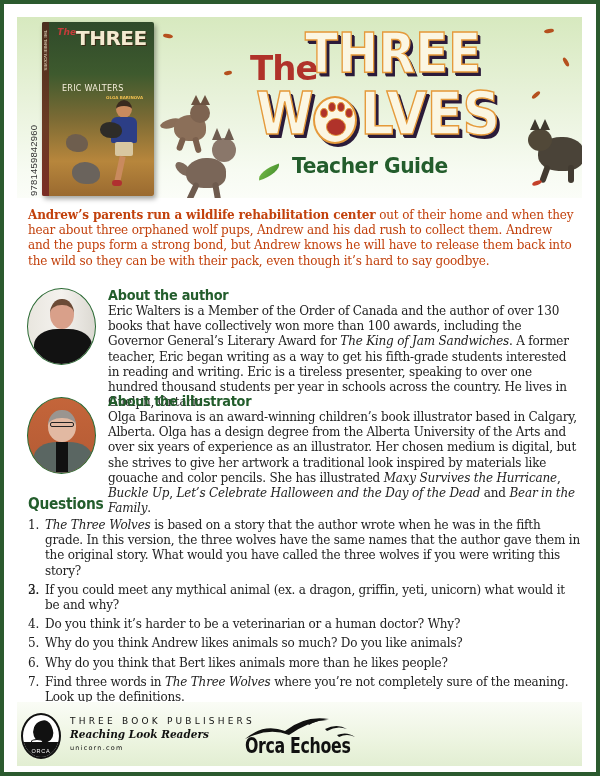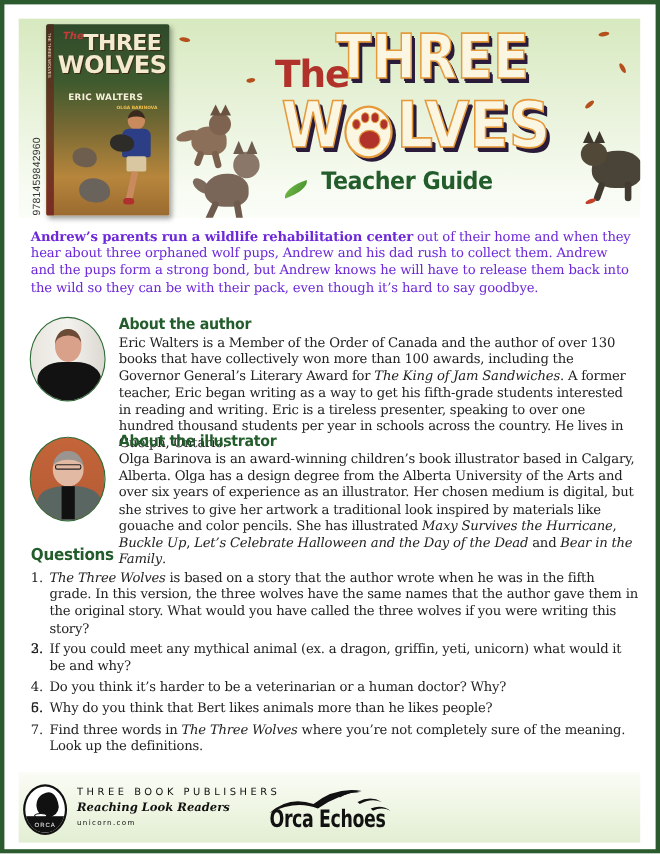--- a/index.html
+++ b/index.html
@@ -16,21 +16,21 @@
   
   .book-cover { position: absolute; left: 42px; top: 22px; width: 112px; height: 174px; border-radius: 2px;
     background: linear-gradient(180deg, #2f4a2a 0%, #3e5a2e 30%, #7a6a34 55%, #b7863c 80%, #9a6a30 100%);
     box-shadow: 2px 3px 5px rgba(0,0,0,0.35); overflow: hidden; }
   .book-spine { position: absolute; left: 0; top: 0; width: 7px; height: 100%; background: linear-gradient(180deg,#4a2e1e,#6b3b23 60%, #7a2c24); }
   .book-spine-text { position:absolute; left: 1px; top: 8px; writing-mode: vertical-rl; font-family:"Liberation Sans",sans-serif; font-size:4px; color:#e8dcc0; }
   .book-title { position: absolute; left: 10px; top: 6px; width: 100px; text-align: center; font-family: "DejaVu Sans", sans-serif; font-weight: bold; line-height: 1; }
   .book-the { color: #c43c3a; font-size: 9px; font-style: italic; vertical-align: 10px; }
   .book-three { color: #f4ead0; font-size: 20px; letter-spacing: -0.5px; text-shadow: 1px 1px 0 #3a2a15; }
   .book-wolves { display:block; color: #f4ead0; font-size: 22px; letter-spacing: -0.5px; text-shadow: 1px 1px 0 #3a2a15; margin-top: 1px; }
-  .book-author { position: absolute; left: 20px; top: 62px; font-family: "DejaVu Sans", sans-serif; font-weight: bold; font-size: 8px; color: #f6efdc; letter-spacing: 0.3px; }
+  .book-author { position: absolute; left: 20px; top: 62px; font-family: "DejaVu Sans", sans-serif; font-weight: normal; font-size: 8px; color: #f6efdc; letter-spacing: 0.3px; }
   .book-illus { position: absolute; left: 64px; top: 73px; font-family: "DejaVu Sans", sans-serif; font-weight: bold; font-size: 4px; color: #f0c050; }
   .book-boy { position: absolute; left: 66px; top: 78px; width: 30px; height: 92px; }
   .boy-head { position:absolute; left: 8px; top: 0; width: 16px; height: 18px; border-radius: 50%; background: #c98a5e; border-top: 6px solid #3a2a1e; }
   .boy-body { position:absolute; left: 3px; top: 17px; width: 26px; height: 26px; border-radius: 6px 6px 2px 2px; background: #2c3e86; }
   .boy-shorts { position:absolute; left: 7px; top: 42px; width: 18px; height: 14px; background: #d8c7a0; border-radius: 2px; }
   .boy-leg { position:absolute; left: 9px; top: 56px; width: 6px; height: 26px; background: #c98a5e; transform: rotate(12deg); }
   .boy-shoe { position:absolute; left: 4px; top: 80px; width: 10px; height: 6px; background: #b03030; border-radius: 3px; }
   .pup { position: absolute; border-radius: 45% 55% 40% 50%; }
 
   
@@ -48,21 +48,21 @@
   .title-the { position: absolute; left: 250px; top: 48px; font-family: "DejaVu Sans", sans-serif; font-weight: bold; font-size: 34px; color: #b0322a; letter-spacing: -1px; }
   .title-big { position: absolute; font-family: "DejaVu Sans", sans-serif; font-weight: bold; color: #fbf6e2;
     -webkit-text-stroke: 1.5px #e59a3b; text-shadow: 3px 3px 0 #2b1b3a, 4px 4px 0 #2b1b3a; letter-spacing: 0px; }
   .title-three { left: 305px; top: 20px; font-size: 56px; transform: scaleX(0.86); transform-origin: left top; }
   .title-wolves { left: 256px; top: 80px; font-size: 58px; transform: scaleX(0.9); transform-origin: left top; }
   .paw-circle { position: absolute; left: 313px; top: 96px; width: 44px; height: 48px; border-radius: 50%; background: #fbf6e2; border: 2px solid #e59a3b; box-shadow: 3px 3px 0 #2b1b3a; }
   .paw-pad { position: absolute; background: #b0322a; border-radius: 50%; border: 1px solid #e59a3b; }
   .teacher-guide { position: absolute; left: 292px; top: 153px; font-family: "DejaVu Sans", sans-serif; font-weight: bold; font-size: 22px; color: #235d2c; letter-spacing: -0.5px; transform: scaleX(0.92); transform-origin: left top; }
 
   
-  .intro { position: absolute; left: 28px; top: 208px; width: 548px; font-size: 12px; line-height: 15.2px; color: #6d28d9; letter-spacing: -0.15px; }
+  .intro { position: absolute; left: 28px; top: 208px; width: 548px; font-size: 12px; line-height: 15.2px; color: #c2410c; letter-spacing: -0.15px; }
   .intro b { font-weight: bold; }
   .portrait { position: absolute; width: 69px; height: 77px; border-radius: 50%; border: 1.5px solid #2b6a34; overflow: hidden; }
   .portrait-author { left: 27px; top: 288px; background: linear-gradient(90deg,#e9e6df 0%,#f4f2ee 50%,#dcd9d2 100%); }
   .portrait-illus { left: 27px; top: 397px; background: linear-gradient(180deg,#c4653a 0%,#b35a34 100%); }
   .p-head { position: absolute; border-radius: 48%; }
   .p-body { position: absolute; border-radius: 40% 40% 0 0; }
 
   .section-title { position: absolute; font-family: "DejaVu Sans", sans-serif; font-weight: bold; color: #235d2c; font-size: 14px; letter-spacing: -0.3px; transform: scaleX(0.92); transform-origin: left top; }
   .bio { position: absolute; left: 108px; width: 470px; font-size: 12px; line-height: 15.2px; color: #222; letter-spacing: -0.2px; }
   .bio i { font-style: italic; }
@@ -148,21 +148,20 @@
 </div>
 
 <div class="isbn">9781459842960</div>
 
 <div class="book-cover">
   <div class="book-spine">
       <span class="book-spine-text">THE THREE WOLVES</span>
     </div>
   <div class="book-title">
     <span class="book-the">The</span><span class="book-three">THREE</span>
-    <span class="book-wolves">WOLVES</span>
   </div>
   <div class="book-author">ERIC WALTERS</div>
   <div class="book-illus">OLGA BARINOVA</div>
   <div class="book-boy">
     <div class="boy-head"></div>
       <div class="boy-body"></div>
       <div class="boy-shorts"></div>
       <div class="boy-leg"></div>
       <div class="boy-shoe"></div>
   </div>
@@ -188,21 +187,21 @@
 </div>
 <div class="section-title" style="left:108px;top:393px;">About the illustrator</div>
 <p class="bio" style="top:410px;"><span>Olga Barinova is an award-winning children’s book illustrator based in Calgary, Alberta. Olga has a design degree from the Alberta University of the Arts and over six years of experience as an illustrator. Her chosen medium is digital, but she strives to give her artwork a traditional look inspired by materials like gouache and color pencils. She has illustrated </span><i>Maxy Survives the Hurricane</i><span>, </span><i>Buckle Up</i><span>, </span><i>Let’s Celebrate Halloween and the Day of the Dead</i><span> and </span><i>Bear in the Family</i><span>.</span></p>
 
 <div class="section-title questions-title">Questions</div>
 <ol class="q-list">
   <li class="q-item"><span class="q-num">1.</span><i>The Three Wolves</i><span> is based on a story that the author wrote when he was in the fifth grade. In this version, the three wolves have the same names that the author gave them in the original story. What would you have called the three wolves if you were writing this story?</span></li>
   <li class="q-item"><span class="q-num">2.</span></li>
   <li class="q-item"><span class="q-num">3.</span><span>If you could meet any mythical animal (ex. a dragon, griffin, yeti, unicorn) what would it be and why?</span></li>
   <li class="q-item"><span class="q-num">4.</span><span>Do you think it’s harder to be a veterinarian or a human doctor? Why?</span></li>
-  <li class="q-item"><span class="q-num">5.</span></li>
+  <li class="q-item"><span class="q-num">5.</span><span>Why do you think Andrew likes animals so much? Do you like animals?</span></li>
   <li class="q-item"><span class="q-num">6.</span><span>Why do you think that Bert likes animals more than he likes people?</span></li>
   <li class="q-item"><span class="q-num">7.</span><span>Find three words in </span><i>The Three Wolves</i><span> where you’re not completely sure of the meaning. Look up the definitions.</span></li>
 </ol>
 
 <div class="footer-band"></div>
 <div class="orca-logo">
   <div class="orca-whale"></div>
   <div class="orca-patch"></div>
   <div class="orca-logo-base"></div>
   <div class="orca-logo-text">ORCA</div>

